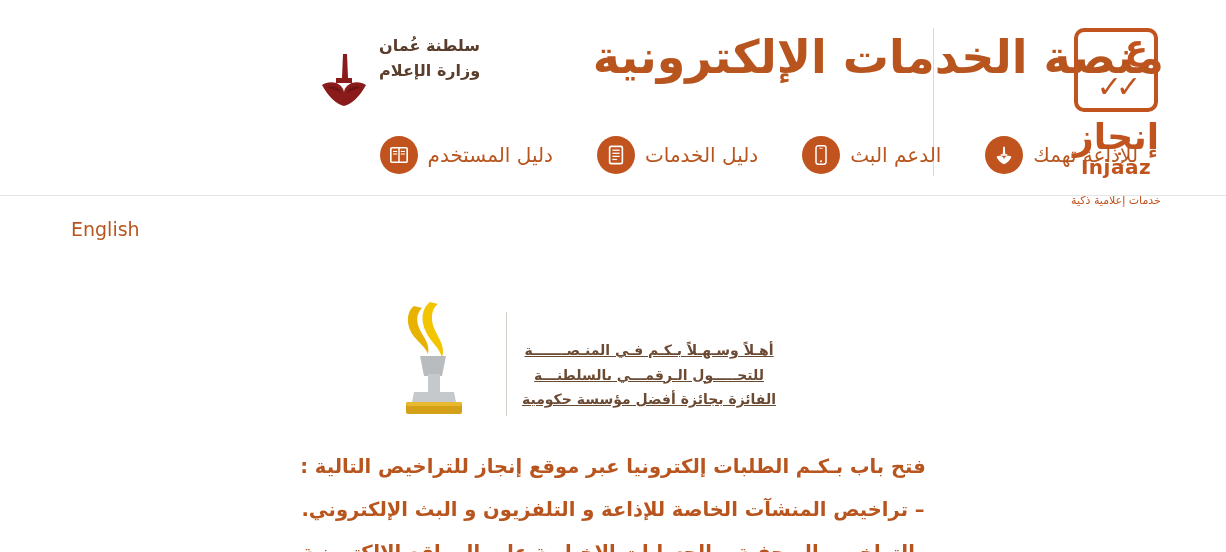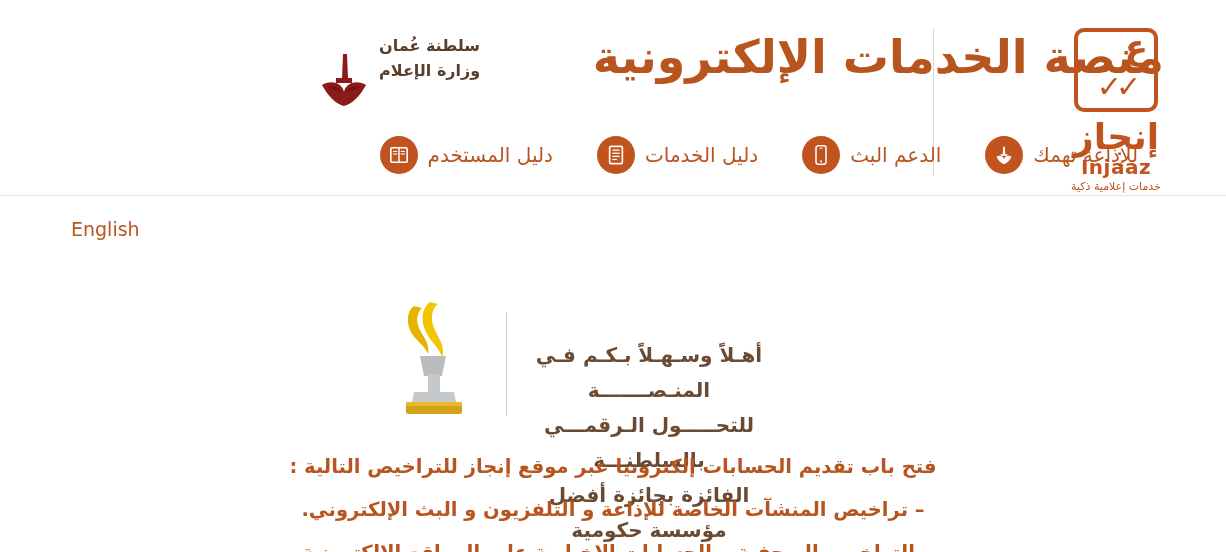--- a/index.html
+++ b/index.html
@@ -125,21 +125,21 @@
   .injaaz-en {
     font-size: 20px;
     font-weight: bold;
     color: #c0531e;
     letter-spacing: 0.5px;
     margin-top: -2px;
   }
   .injaaz-tag {
     font-size: 11px;
     color: #c0531e;
-    margin-top: 1px;
+    margin-top: 15px;
   }
 
   
   .nav {
     position: absolute;
     top: 136px;
     right: 88px;
     display: flex;
     flex-direction: row;
     align-items: center;
@@ -207,24 +207,25 @@
     left: 0;
     height: 140px;
   }
   .welcome-text {
     position: absolute;
     top: 50px;
     right: 443px;
     width: 268px;
     text-align: center;
     color: #6b4a33;
-    font-size: 20px;
+    font-size: 14px;
     font-weight: bold;
     line-height: 1.75;
     letter-spacing: 0.5px;
+    text-decoration: underline;
   }
   .welcome-sep {
     position: absolute;
     top: 312px;
     right: 719px;
     width: 1px;
     height: 104px;
     background: #d4cfc9;
   }
   .trophy {
@@ -369,16 +370,16 @@
     <path d="M46 6 C38 12 36 24 42 36 C48 48 56 52 58 62 C62 50 54 42 50 32 C46 22 48 12 54 8 Z" fill="#f2c500"></path>
     <path d="M36 60 L62 60 L58 80 L40 80 Z" fill="#b9bcbe"></path>
     <path d="M44 78 L56 78 L56 96 L44 96 Z" fill="#c6c9cb"></path>
     <path d="M30 96 L70 96 L72 106 L28 106 Z" fill="#c6c9cb"></path>
     <rect x="22" y="106" width="56" height="12" rx="2" fill="#d4a017"></rect>
     <rect x="22" y="106" width="56" height="4" rx="2" fill="#e8b82e"></rect>
   </svg>
 </div>
 
 <div class="announce">
-  <p>فتح باب تقديم الحسابات إلكترونيا عبر موقع إنجاز للتراخيص التالية :</p>
+  <p>فتح باب بـكـم الطلبات إلكترونيا عبر موقع إنجاز للتراخيص التالية :</p>
   <p>– تراخيص المنشآت الخاصة للإذاعة و التلفزيون و البث الإلكتروني.</p>
   <p>– التراخيص الصحفية و الحسابات الإخبارية على المواقع الإلكترونية.</p>
 </div>
 
 </body></html>

